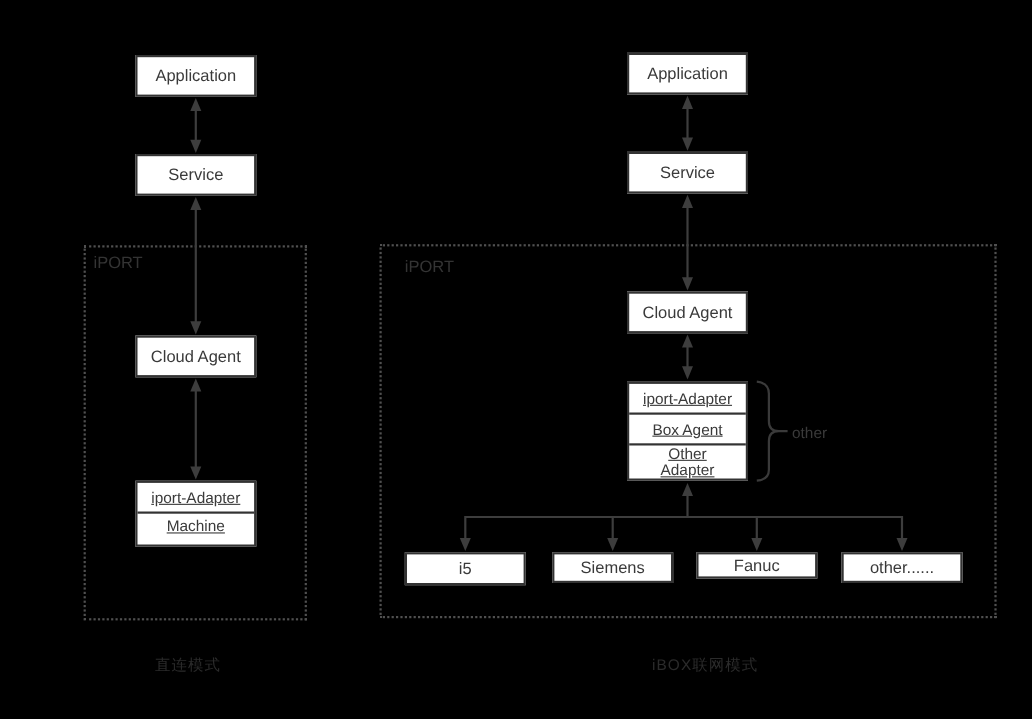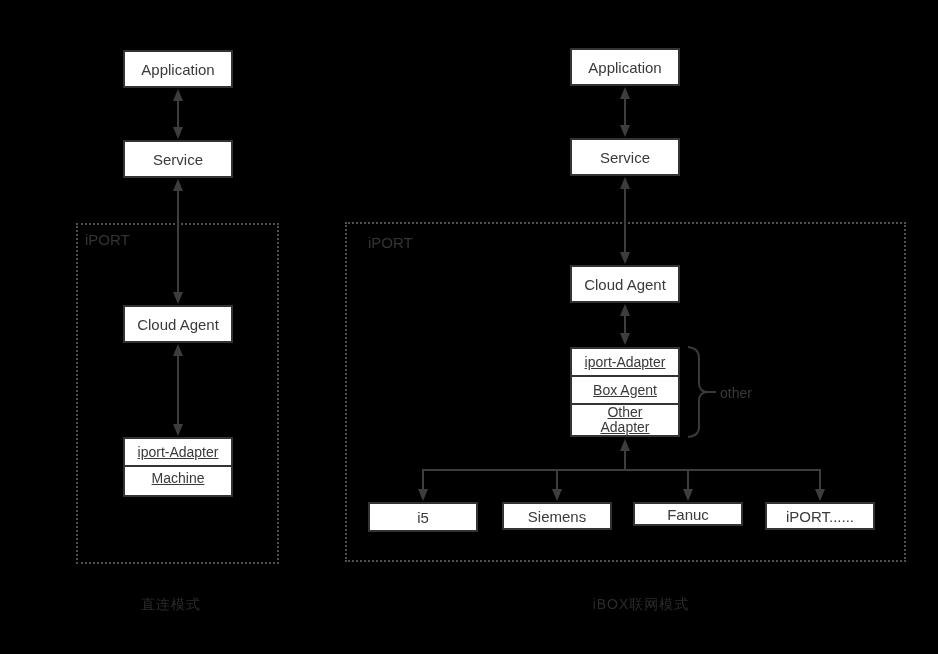--- a/index.html
+++ b/index.html
@@ -136,17 +136,17 @@
     <div class="row" style="height:26px;">iport-Adapter</div>
     <div class="row" style="height:28px;">Box Agent</div>
     <div class="row row-2line" style="height:32px;">Other
 Adapter</div>
   </div>
   <div class="brace-label" style="left:720px; top:385px;">other</div>
 
   <div class="node" style="left:368px; top:502px; width:110px; height:30px;">i5</div>
   <div class="node" style="left:502px; top:502px; width:110px; height:28px;">Siemens</div>
   <div class="node" style="left:633px; top:502px; width:110px; height:24px;">Fanuc</div>
-  <div class="node" style="left:765px; top:502px; width:110px; height:28px;">iPORT......</div>
+  <div class="node" style="left:765px; top:502px; width:110px; height:28px;">other......</div>
 
   <div class="caption" style="left:641px; top:596px;">iBOX联网模式</div>
 
 </div>
 
 </body></html>

